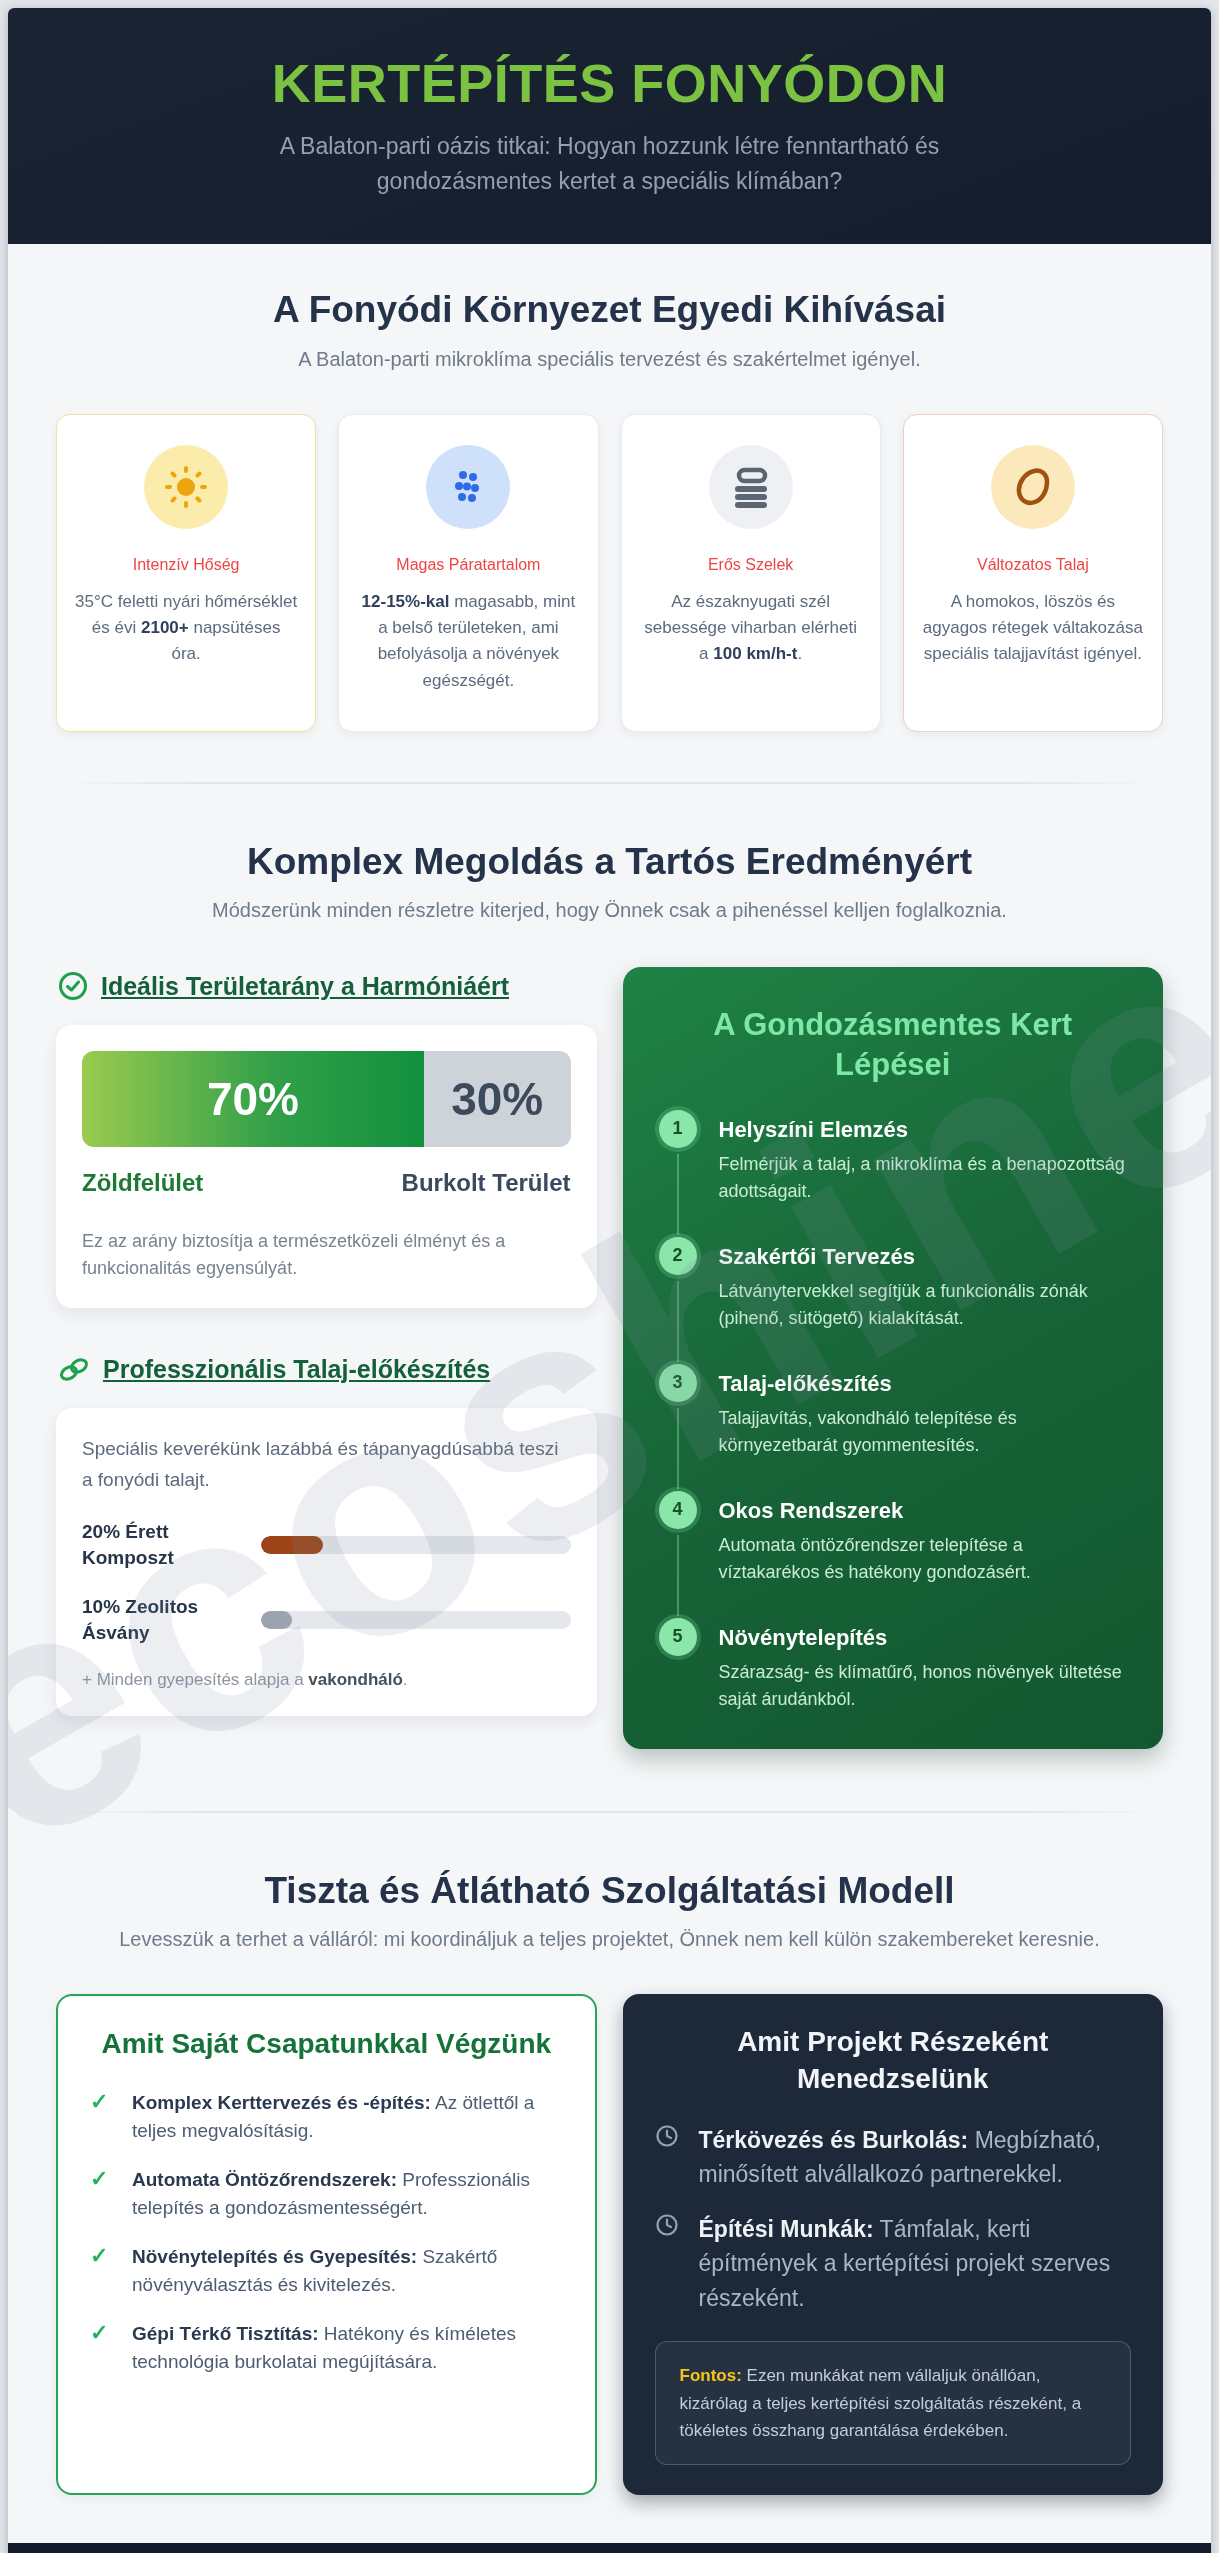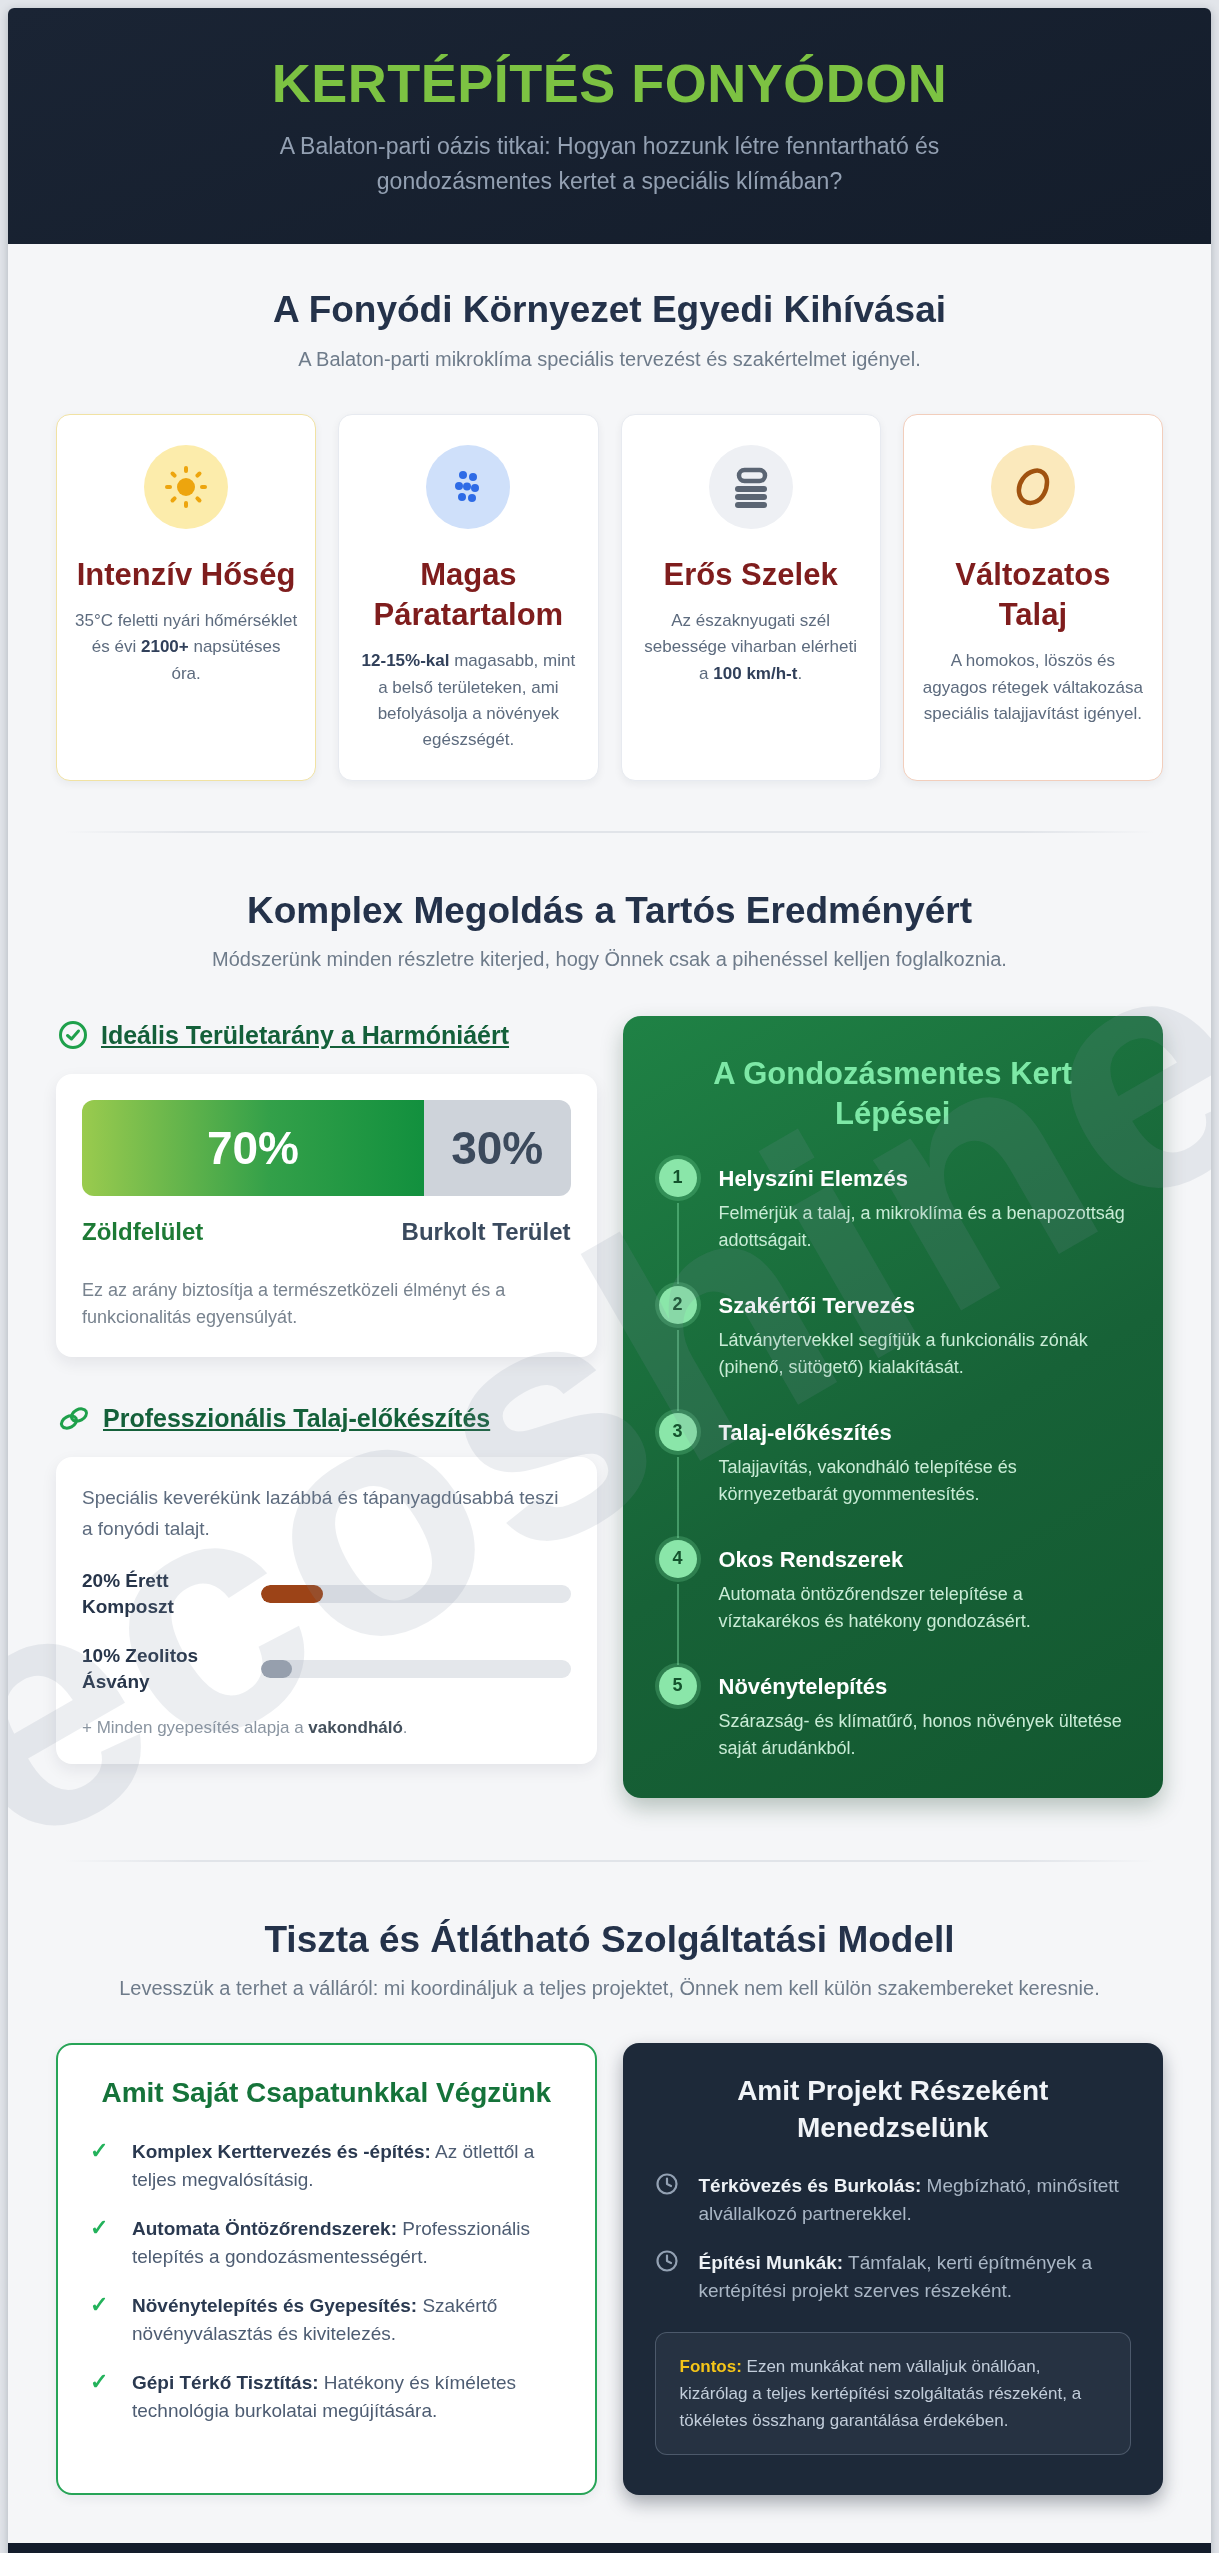--- a/index.html
+++ b/index.html
@@ -74,21 +74,21 @@
     min-height: 318px;
   }
   .ch-card.b-heat { border-color: #f1e2a3; }
   .ch-card.b-soil { border-color: #f2cebc; }
   .ico-circle {
     width: 84px; height: 84px; border-radius: 50%;
     margin: 0 auto 26px;
     display: flex; align-items: center; justify-content: center;
   }
   .ch-card h3 {
-    font-size: 31px; font-weight: bold; color: #7f1d1d;
+    font-size: 16px; font-weight: normal; color: #ef4444;
     line-height: 1.3; margin-bottom: 13px;
   }
   .ch-card p { font-size: 17px; color: #5d6b7e; line-height: 1.55; }
   .ch-card p strong { color: #31405a; }
   
   .two-col {
     display: grid;
     grid-template-columns: 1fr 1fr;
     gap: 26px;
     padding: 42px 48px 0;
@@ -194,21 +194,21 @@
     box-shadow: 0 8px 18px rgba(15,23,40,.35);
     padding: 30px 32px;
     min-height: 452px;
   }
   .managed-card h3 {
     text-align: center; color: #f1f4f8; font-size: 28px; font-weight: bold;
     line-height: 1.3; margin-bottom: 26px;
   }
   .clock-item {
     display: grid; grid-template-columns: 30px 1fr; column-gap: 14px;
-    font-size: 19px; line-height: 1.5; margin-bottom: 20px;
+    font-size: 23px; line-height: 1.5; margin-bottom: 20px;
   }
   .clock-item strong { color: #eef2f6; }
   .clock-item .rest { color: #a9b6c5; }
   .note-box {
     margin-top: 26px;
     background: rgba(148,163,184,.08);
     border: 1px solid rgba(148,163,184,.35);
     border-radius: 12px;
     padding: 20px 24px;
     font-size: 17px; line-height: 1.6; color: #c2cdda;

